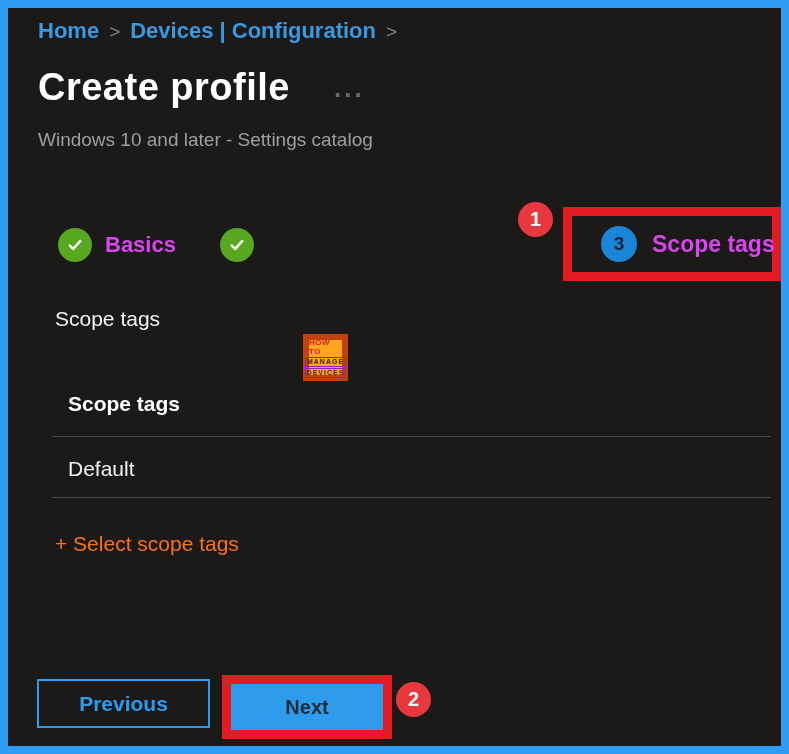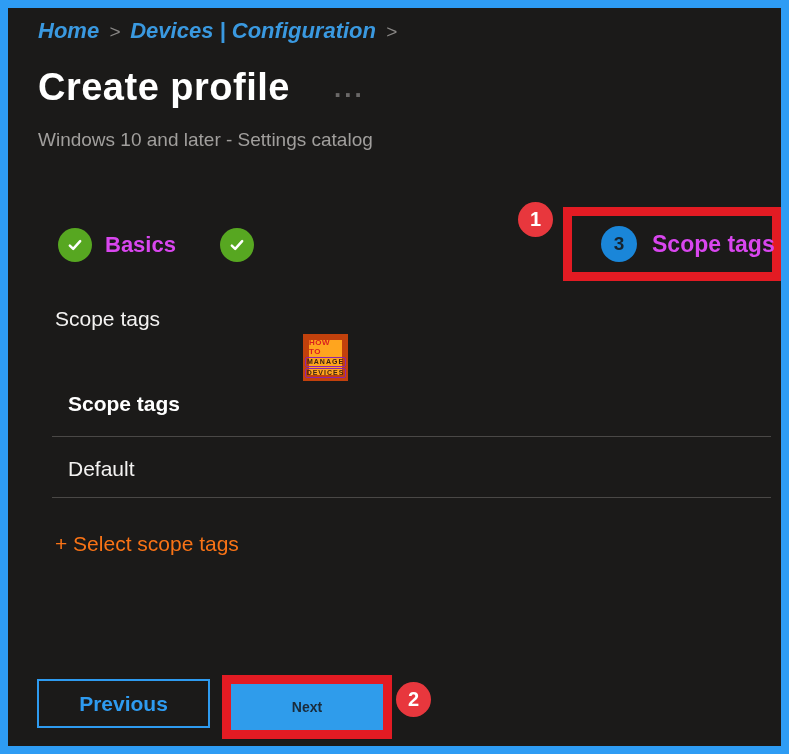--- a/index.html
+++ b/index.html
@@ -14,21 +14,20 @@
     border: 8px solid #2e9cf4;
     overflow: hidden;
   }
 
   
   .breadcrumb {
     position: absolute; left: 30px; top: 10px;
     font-size: 22px; font-weight: 600;
     display: flex; align-items: center; gap: 10px;
     white-space: nowrap;
-    font-style: italic;
   }
   .crumb { color: #3a99e0; text-decoration: none; cursor: pointer; }
   .sep { color: #8a8886; font-size: 19px; font-weight: 400; padding-top: 2px; }
 
   
   .title-row { position: absolute; left: 30px; top: 58px; display: flex; align-items: center; }
   .page-title { color: #ffffff; font-size: 38px; font-weight: 700; letter-spacing: 0.5px; }
   .ellipsis { color: #6b6968; font-size: 26px; font-weight: 700; margin-left: 44px; letter-spacing: 3px; padding-top: 2px; cursor: pointer; }
   .subtitle { position: absolute; left: 30px; top: 121px; color: #a19f9d; font-size: 19px; }
 
@@ -103,21 +102,21 @@
   }
   .annotation-box-next {
     position: absolute; left: 214px; top: 667px;
     width: 170px; height: 64px;
     border: 9px solid #e31b23;
   }
   .btn-next {
     width: 100%; height: 100%;
     background: #2f9ceb; border: none;
     color: #1a2b3a; font-family: "Liberation Sans", sans-serif;
-    font-size: 14px; font-weight: 700; cursor: pointer;
+    font-size: 20px; font-weight: 700; cursor: pointer;
   }
 </style>
 </head>
 <body>
 
 <div class="frame">
 
   <nav class="breadcrumb">
     <a class="crumb">Home</a>
     <span class="sep">&gt;</span>

